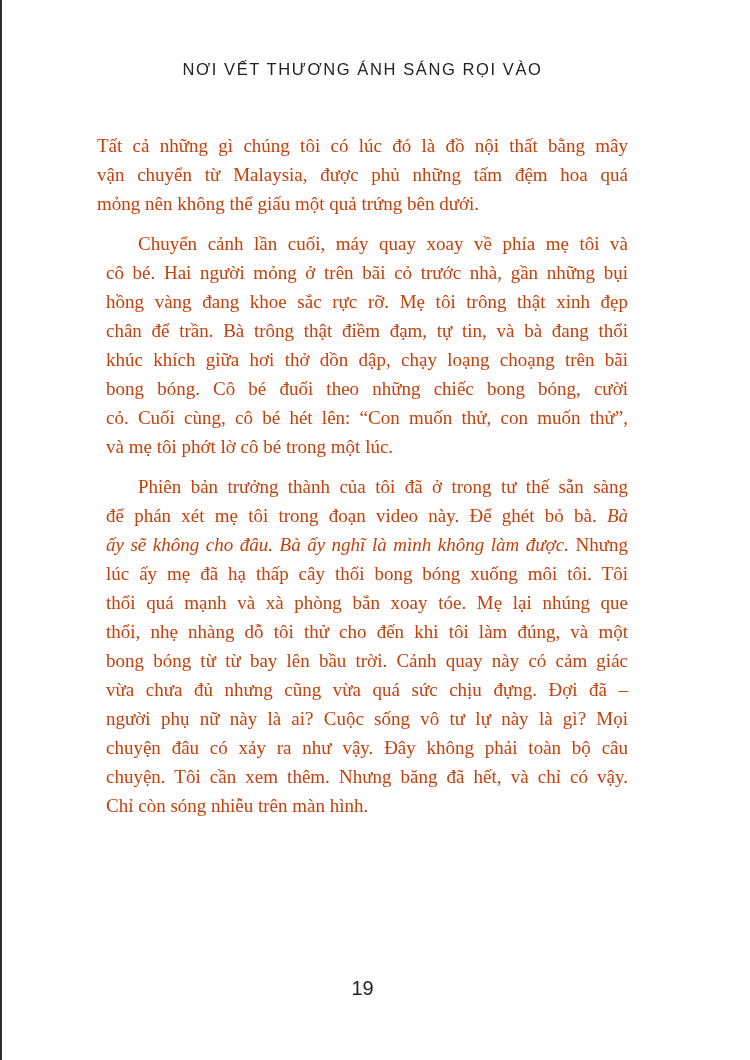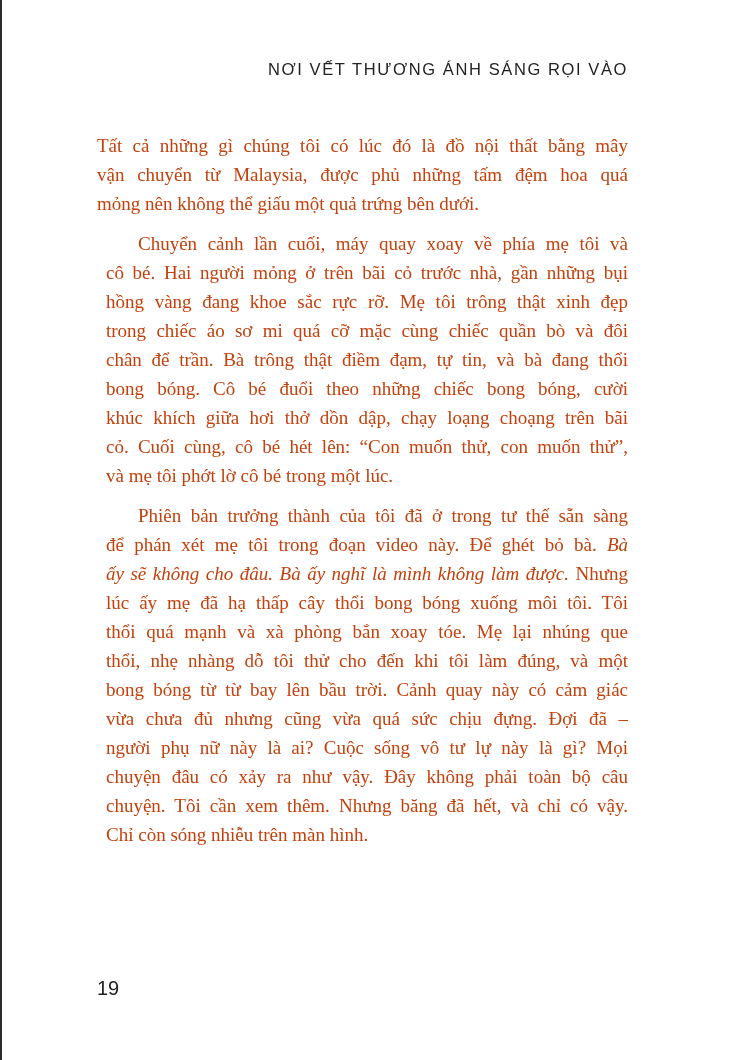--- a/index.html
+++ b/index.html
@@ -20,21 +20,21 @@
     top: 0;
     width: 2px;
     height: 100%;
     background: #2c2c2c;
   }
   .running-header {
     position: absolute;
     left: 97px;
     width: 531px;
     top: 60px;
-    text-align: right;
+    text-align: center;
     font-family: "Liberation Sans", sans-serif;
     font-size: 16.5px;
     letter-spacing: 1.6px;
     color: #222222;
     white-space: nowrap;
   }
   .body-text {
     position: absolute;
     left: 97px;
     top: 131px;
@@ -60,20 +60,21 @@
     text-indent: 32px;
   }
   .it {
     font-style: italic;
   }
   .page-number {
     position: absolute;
     left: 97px;
     width: 531px;
     top: 977px;
+    text-align: center;
     font-family: "Liberation Sans", sans-serif;
     font-size: 20px;
     color: #1e1e1e;
   }
 </style>
 </head>
 <body style="background: rgb(255, 255, 255);">
 
 <div class="edge-line" style="background: rgb(44, 44, 44);"></div>
 
@@ -82,24 +83,23 @@
 <div class="body-text" style="color: #c2410c;">
     <div class="para">
       <div class="line"><span>Tất cả những gì chúng tôi có lúc đó là đồ nội thất bằng mây</span></div>
       <div class="line"><span>vận chuyển từ Malaysia, được phủ những tấm đệm hoa quá</span></div>
       <div class="line last"><span>mỏng nên không thể giấu một quả trứng bên dưới.</span></div>
     </div>
     <div class="para">
       <div class="line indent"><span>Chuyển cảnh lần cuối, máy quay xoay về phía mẹ tôi và</span></div>
       <div class="line"><span>cô bé. Hai người mỏng ở trên bãi cỏ trước nhà, gần những bụi</span></div>
       <div class="line"><span>hồng vàng đang khoe sắc rực rỡ. Mẹ tôi trông thật xinh đẹp</span></div>
-      <div class="line"><span>trong chiếc áo sơ mi quá cỡ mặc cùng chiếc quần bò và đôi</span></div>
       <div class="line"><span>chân để trần. Bà trông thật điềm đạm, tự tin, và bà đang thổi</span></div>
+      <div class="line"><span>khúc khích giữa hơi thở dồn dập, chạy loạng choạng trên bãi</span></div>
       <div class="line"><span>bong bóng. Cô bé đuổi theo những chiếc bong bóng, cười</span></div>
-      <div class="line"><span>khúc khích giữa hơi thở dồn dập, chạy loạng choạng trên bãi</span></div>
       <div class="line"><span>cỏ. Cuối cùng, cô bé hét lên: “Con muốn thử, con muốn thử”,</span></div>
       <div class="line last"><span>và mẹ tôi phớt lờ cô bé trong một lúc.</span></div>
     </div>
     <div class="para">
       <div class="line indent"><span>Phiên bản trưởng thành của tôi đã ở trong tư thế sẵn sàng</span></div>
       <div class="line"><span>để phán xét mẹ tôi trong đoạn video này. Để ghét bỏ bà. </span><span class="it">Bà</span></div>
       <div class="line"><span class="it">ấy sẽ không cho đâu. Bà ấy nghĩ là mình không làm được.</span><span> Nhưng</span></div>
       <div class="line"><span>lúc ấy mẹ đã hạ thấp cây thổi bong bóng xuống môi tôi. Tôi</span></div>
       <div class="line"><span>thổi quá mạnh và xà phòng bắn xoay tóe. Mẹ lại nhúng que</span></div>
       <div class="line"><span>thổi, nhẹ nhàng dỗ tôi thử cho đến khi tôi làm đúng, và một</span></div>

